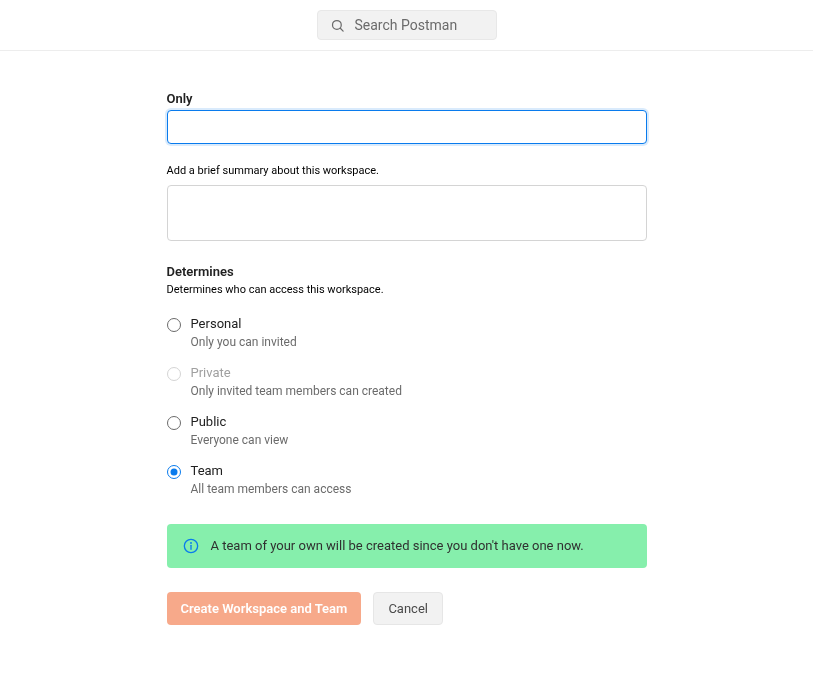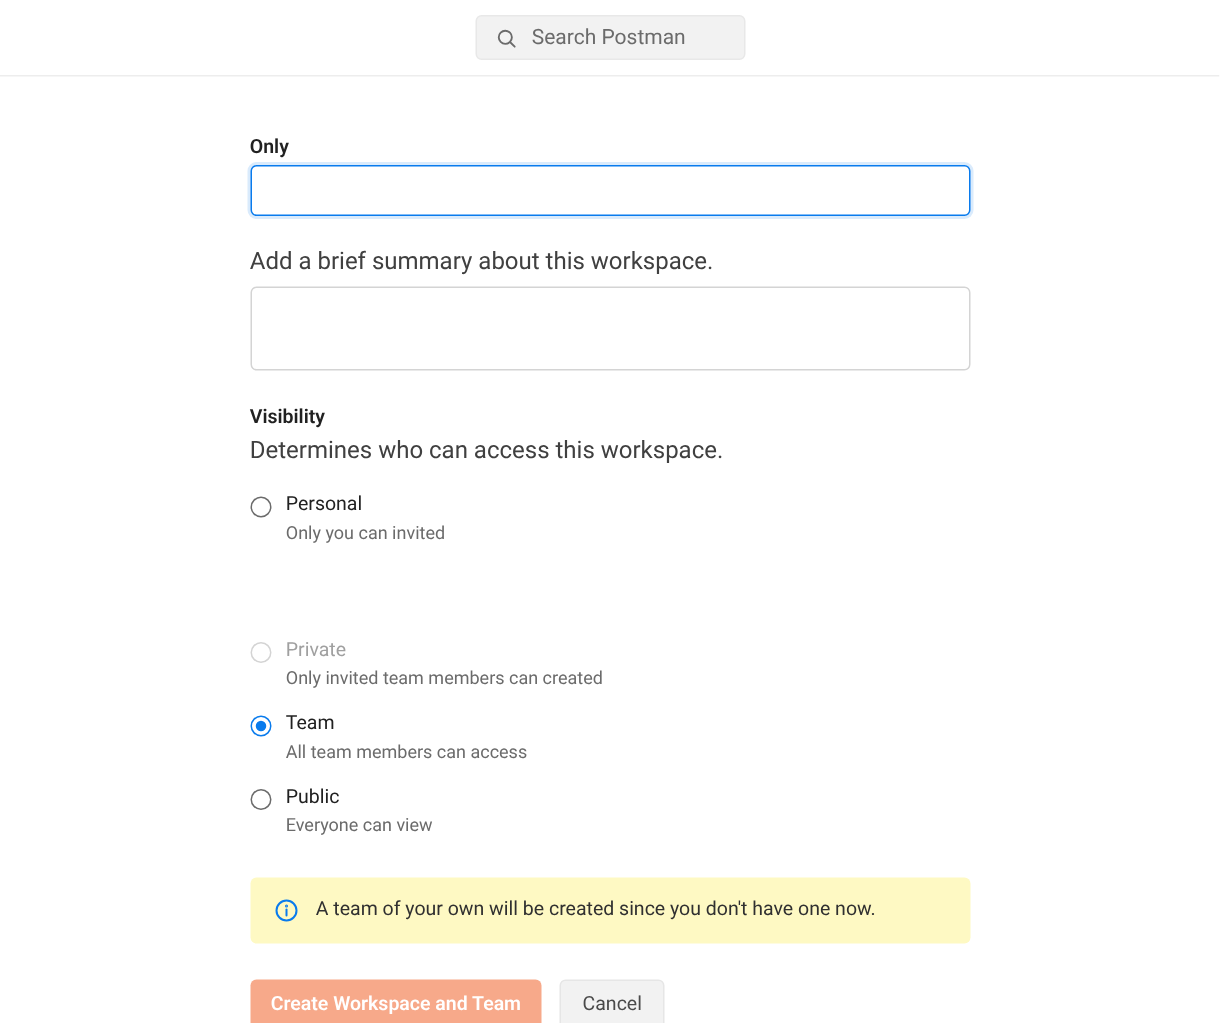--- a/index.html
+++ b/index.html
@@ -54,22 +54,22 @@
       margin-bottom: 20px;
     }
     .field-label {
       font-size: 13px;
       font-weight: 600;
       color: #212121;
       margin-bottom: 4px;
       display: block;
     }
     .field-helper {
-      font-size: 16px;
-      color: #404040;
+      font-size: 11px;
+      color: #000000;
       margin-bottom: 8px;
     }
     .text-input {
       width: 100%;
       padding: 8px 10px;
       border: 1px solid #097bed;
       border-radius: 4px;
       font-size: 14px;
       outline: none;
       box-shadow: 0 0 0 2px rgba(9, 123, 237, 0.15);
@@ -89,21 +89,20 @@
       margin-top: 12px;
     }
     .radio-item {
       display: flex;
       align-items: flex-start;
       padding: 8px 0;
       cursor: pointer;
     }
     .radio-item.disabled {
       cursor: default;
-      margin-top: 48px;
     }
     .radio-circle {
       width: 14px;
       height: 14px;
       border: 1.5px solid #6b6b6b;
       border-radius: 50%;
       margin-right: 10px;
       margin-top: 2px;
       flex-shrink: 0;
       position: relative;
@@ -140,21 +139,21 @@
       color: #a0a0a0;
     }
     .radio-desc {
       font-size: 12px;
       color: #6b6b6b;
       margin-top: 2px;
     }
     .info-banner {
       display: flex;
       align-items: center;
-      background: #fef9c3;
+      background: #86efac;
       border-radius: 4px;
       padding: 14px 16px;
       margin-top: 20px;
       margin-bottom: 24px;
     }
     .info-banner .icon {
       display: flex;
       margin-right: 12px;
       flex-shrink: 0;
     }
@@ -206,54 +205,54 @@
     <label class="field-label">Only</label>
     <input type="text" class="text-input" value="" style="">
   </div>
 
   <div class="field-group">
     <div class="field-helper">Add a brief summary about this workspace.</div>
     <textarea class="textarea-input" style=""></textarea>
   </div>
 
   <div class="field-group">
-    <label class="field-label">Visibility</label>
+    <label class="field-label">Determines</label>
     <div class="field-helper">Determines who can access this workspace.</div>
 
     <div class="radio-list">
 
       <div class="radio-item">
         <span class="radio-circle"></span>
         <div class="radio-content">
           <span class="radio-title">Personal</span>
           <span class="radio-desc">Only you can invited</span>
         </div>
       </div>
 
       <div class="radio-item disabled">
         <span class="radio-circle"></span>
         <div class="radio-content">
           <span class="radio-title">Private</span>
           <span class="radio-desc">Only invited team members can created</span>
         </div>
       </div>
 
+      <div class="radio-item">
+        <span class="radio-circle"></span>
+        <div class="radio-content">
+          <span class="radio-title">Public</span>
+          <span class="radio-desc">Everyone can view</span>
+        </div>
+      </div>
+
       <div class="radio-item selected">
         <span class="radio-circle"></span>
         <div class="radio-content">
           <span class="radio-title">Team</span>
           <span class="radio-desc">All team members can access</span>
-        </div>
-      </div>
-
-      <div class="radio-item">
-        <span class="radio-circle"></span>
-        <div class="radio-content">
-          <span class="radio-title">Public</span>
-          <span class="radio-desc">Everyone can view</span>
         </div>
       </div>
 
     </div>
   </div>
 
   <div class="info-banner">
     <span class="icon">
       <svg width="16" height="16" viewBox="0 0 24 24" fill="none" stroke="#097bed" stroke-width="2" stroke-linecap="round" stroke-linejoin="round">
         <circle cx="12" cy="12" r="10"></circle>

